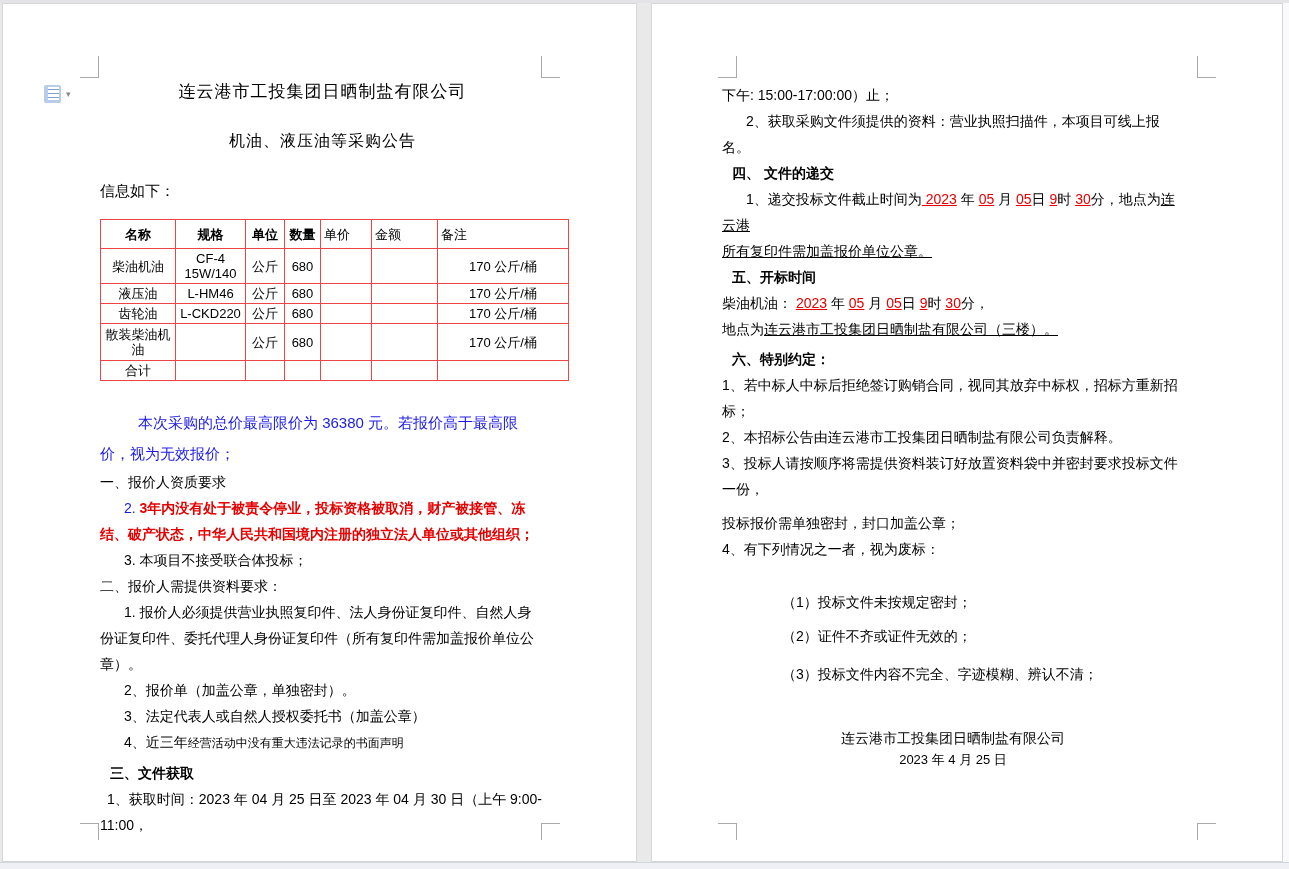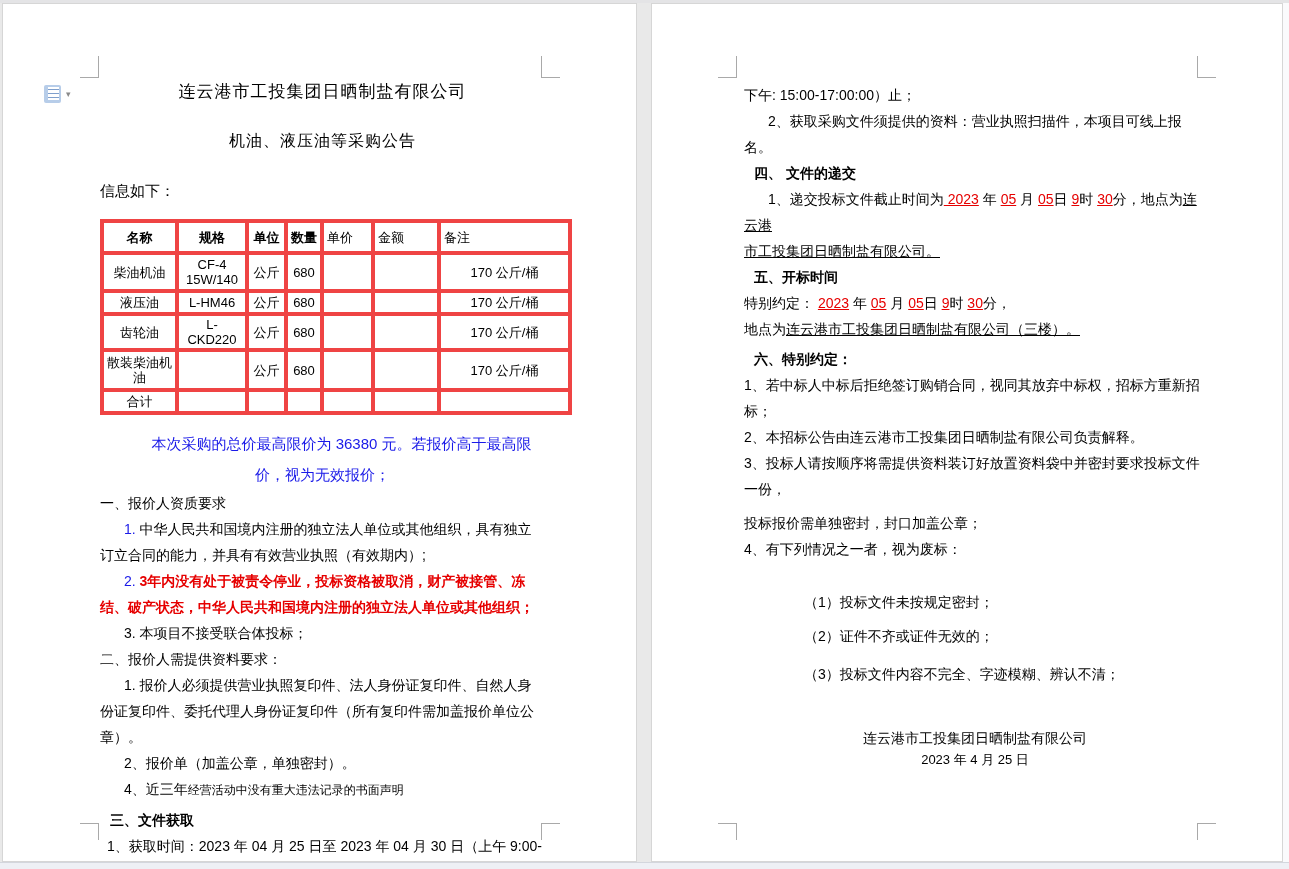--- a/index.html
+++ b/index.html
@@ -28,37 +28,37 @@
 
   
   .paste-btn { position:absolute; left:41px; top:80px; width:40px; height:20px; cursor:pointer; }
   .clip { display:inline-block; width:17px; height:18px; background:#b7cde9; border-radius:2px; position:relative; vertical-align:middle; }
   .clip-page { position:absolute; right:2px; top:2px; width:11px; height:13px; background:#fff;
     background-image:repeating-linear-gradient(to bottom, #ffffff 0 2px, #7f9fcc 2px 3px, #ffffff 3px 4px); }
   .dd { color:#8a8a8a; font-size:9px; margin-left:5px; vertical-align:middle; }
 
   .content { position:absolute; font-size:14px; line-height:26px; }
   #content1 { left:97px; top:78px; width:445px; }
-  #content2 { left:92px; top:78px; width:462px; }
+  #content2 { left:70px; top:78px; width:462px; }
 
   p { margin:0; }
   .title    { font-size:17px; line-height:20px; text-align:center; letter-spacing:1px; }
   .subtitle { font-size:16px; line-height:21px; text-align:center; margin-top:28px; letter-spacing:1px; }
   .intro    { font-size:15px; line-height:20px; margin-top:30px; }
 
   table.quote { border-collapse:collapse; margin-top:18px; width:468px; font-size:13px; table-layout:fixed; }
-  table.quote td { border:4px solid #ef4444; padding:1px 3px; text-align:center; line-height:15px; overflow:hidden; }
+  table.quote td { border:1px solid #ef4444; padding:1px 3px; text-align:center; line-height:15px; overflow:hidden; }
   table.quote td.al { text-align:left; }
   table.quote tr.hdr td { height:26px; }
   table.quote td.hb { font-weight:bold; }
   tr.r0 td { height:32px; }
   tr.r1 td, tr.r2 td, tr.r4 td { height:17px; }
   tr.r3 td { height:34px; }
 
-  .price-note { color:var(--blue,#1a1ae8); font-size:15px; line-height:31px; text-indent:38px; margin-top:13px;text-align:center; }
+  .price-note { color:var(--blue,#1a1ae8); font-size:15px; line-height:31px; text-indent:38px; margin-top:26px; }
 
   .ind  { text-indent:24px; }
   .ind7 { text-indent:7px; }
   .ind10{ text-indent:10px; }
   .sub  { text-indent:60px; }
   .b    { font-weight:bold; }
   .blue { color:var(--blue,#1a1ae8); }
   .rd   { color:var(--red,#e60000); }
   .u    { text-decoration:underline; }
   .small{ font-size:12px;text-align:right; }
@@ -151,45 +151,45 @@
           <td></td>
           <td></td>
           <td></td>
         </tr>
       </tbody>
         </table>
 
       <p class="price-note">本次采购的总价最高限价为 36380 元。若报价高于最高限价，视为无效报价；</p>
 
       <p>一、报价人资质要求</p>
-      <p class="ind"><span class="blue">1. </span><span>中华人民共和国境内注册的独立法人单位或其他组织，具有独立订立合同的能力，并具有有效营业执照（有效期内）;</span></p>
       <p class="ind"><span class="blue">2. </span><span class="rd b">3年内没有处于被责令停业，投标资格被取消，财产被接管、冻结、破产状态，中华人民共和国境内注册的独立法人单位或其他组织；</span></p>
       <p class="ind">3. 本项目不接受联合体投标；</p>
 
       <p>二、报价人需提供资料要求：</p>
       <p class="ind">1. 报价人必须提供营业执照复印件、法人身份证复印件、自然人身份证复印件、委托代理人身份证复印件（所有复印件需加盖报价单位公章）。</p>
       <p class="ind">2、报价单（加盖公章，单独密封）。</p>
+      <p class="ind">3、法定代表人或自然人授权委托书（加盖公章）</p>
       <p class="ind"><span>4、近三年</span><span class="small">经营活动中没有重大违法记录的书面声明</span></p>
 
       <p class="ind10 b mt4">三、文件获取</p>
       <p class="ind7">1、获取时间：2023 年 04 月 25 日至 2023 年 04 月 30 日（上午 9:00-11:00，</p>
     </div>
   </div>
 
   <div class="page" id="page2">
     <div class="content" id="content2">
       <p>下午: 15:00-17:00:00）止；</p>
       <p class="ind">2、获取采购文件须提供的资料：营业执照扫描件，本项目可线上报名。</p>
 
       <p class="ind10 b">四、 文件的递交</p>
       <p class="ind"><span>1、递交投标文件截止时间为</span><span class="rd u"> 2023</span><span> 年 </span><span class="rd u">05</span><span> 月 </span><span class="rd u">05</span><span>日 </span><span class="rd u">9</span><span>时 </span><span class="rd u">30</span><span>分</span><span>，地点为</span><span class="u">连云港</span></p>
-      <p><span class="u">市工投集团日晒制盐有限公司。</span></p>
+      <p><span class="u">所有复印件需加盖报价单位公章。</span></p>
 
       <p class="ind10 b">五、开标时间</p>
-      <p><span>特别约定： </span><span class="rd u"> 2023</span><span> 年 </span><span class="rd u">05</span><span> 月 </span><span class="rd u">05</span><span>日 </span><span class="rd u">9</span><span>时 </span><span class="rd u">30</span><span>分</span><span>，</span></p>
+      <p><span>柴油机油： </span><span class="rd u"> 2023</span><span> 年 </span><span class="rd u">05</span><span> 月 </span><span class="rd u">05</span><span>日 </span><span class="rd u">9</span><span>时 </span><span class="rd u">30</span><span>分</span><span>，</span></p>
       <p><span>地点为</span><span class="u">连云港市工投集团日晒制盐有限公司（三楼）。</span></p>
 
       <p class="ind10 b mt4">六、特别约定：</p>
       <p>1、若中标人中标后拒绝签订购销合同，视同其放弃中标权，招标方重新招标；</p>
       <p>2、本招标公告由连云港市工投集团日晒制盐有限公司负责解释。</p>
       <p>3、投标人请按顺序将需提供资料装订好放置资料袋中并密封要求投标文件一份，</p>
       <p class="mt8">投标报价需单独密封，封口加盖公章；</p>
       <p>4、有下列情况之一者，视为废标：</p>
       <p class="sub mt9">（1）投标文件未按规定密封；</p>
       <p class="sub mt8">（2）证件不齐或证件无效的；</p>

